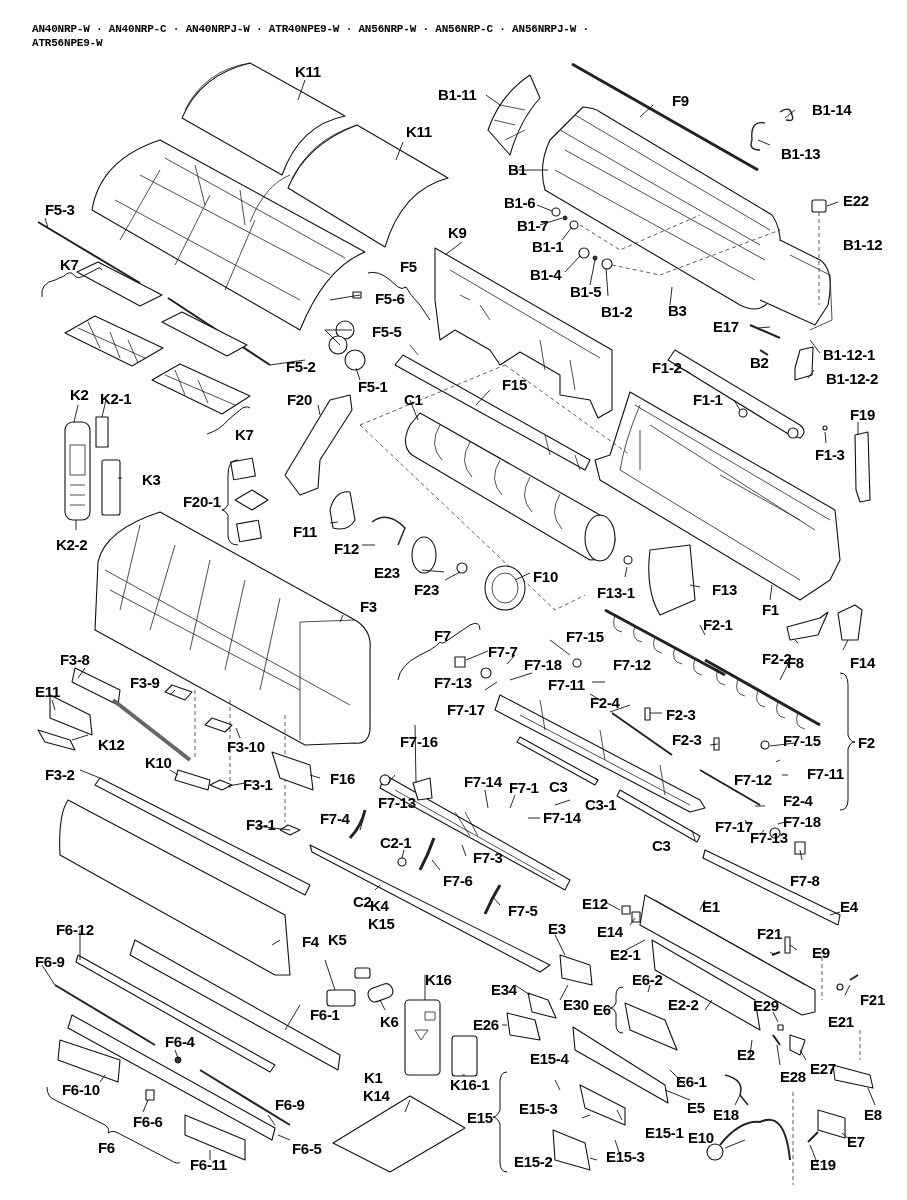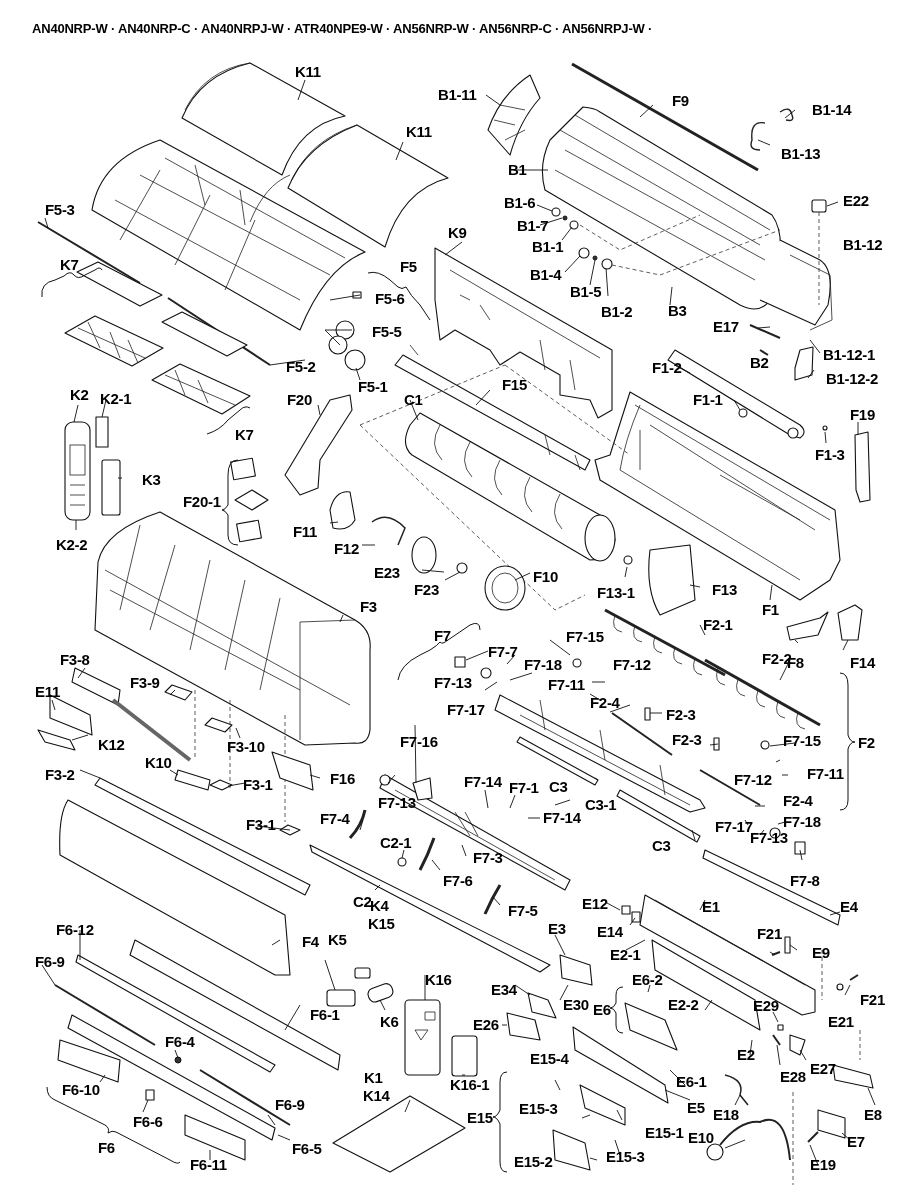--- a/index.html
+++ b/index.html
@@ -1,34 +1,35 @@
 <!DOCTYPE html>
 <html><head>
   <meta charset="utf-8">
   <style>
     html, body { margin: 0; padding: 0; background: #ffffff; }
     body { width: 907px; height: 1200px; position: relative; overflow: hidden;
            font-family: "Liberation Sans", sans-serif; color: #000; }
-    .title { position: absolute; left: 32px; top: 22px; font-size: 13px; font-weight: bold;
-             line-height: 14px; letter-spacing: -0.2px; width: 860px; }
+    .title { position: absolute; left: 32px; top: 22px; font-size: 11px; font-weight: bold;
+             line-height: 14px; letter-spacing: -0.2px; width: 860px; font-family: Liberation Mono, monospace; }
     svg.diagram { position: absolute; left: 0; top: 0; width: 907px; height: 1200px; }
     .part { fill: #fff; stroke: #111; stroke-width: 1.1; stroke-linejoin: round; }
     .part-thin { fill: none; stroke: #222; stroke-width: 0.8; }
     .dark { fill: #333; stroke: #111; stroke-width: 1; }
     .leader { fill: none; stroke: #111; stroke-width: 0.9; }
     .dash { fill: none; stroke: #333; stroke-width: 0.8; stroke-dasharray: 4 3; }
     .brace { fill: none; stroke: #111; stroke-width: 1; }
     .lbl { font-family: "Liberation Sans", sans-serif; font-size: 15px; font-weight: bold;
            fill: #000; letter-spacing: -0.3px; }
   </style>
 </head>
 <body>
 
 <div class="title">
   <div>AN40NRP-W · AN40NRP-C · AN40NRPJ-W · ATR40NPE9-W · AN56NRP-W · AN56NRP-C · AN56NRPJ-W ·</div>
+  <div>ATR56NPE9-W</div>
 </div>
 
 <svg class="diagram" viewBox="0 0 907 1200" xmlns="http://www.w3.org/2000/svg">
 
   <g>
     <path class="part" d="M182,118 Q200,75 250,63 L345,116 Q300,125 282,175 Z"></path>
     <path class="part-thin" d="M185,110 Q205,70 250,63"></path>
   </g>
   <g>
     <path class="part" d="M288,188 Q305,145 357,125 L448,178 Q402,190 385,247 Z"></path>

